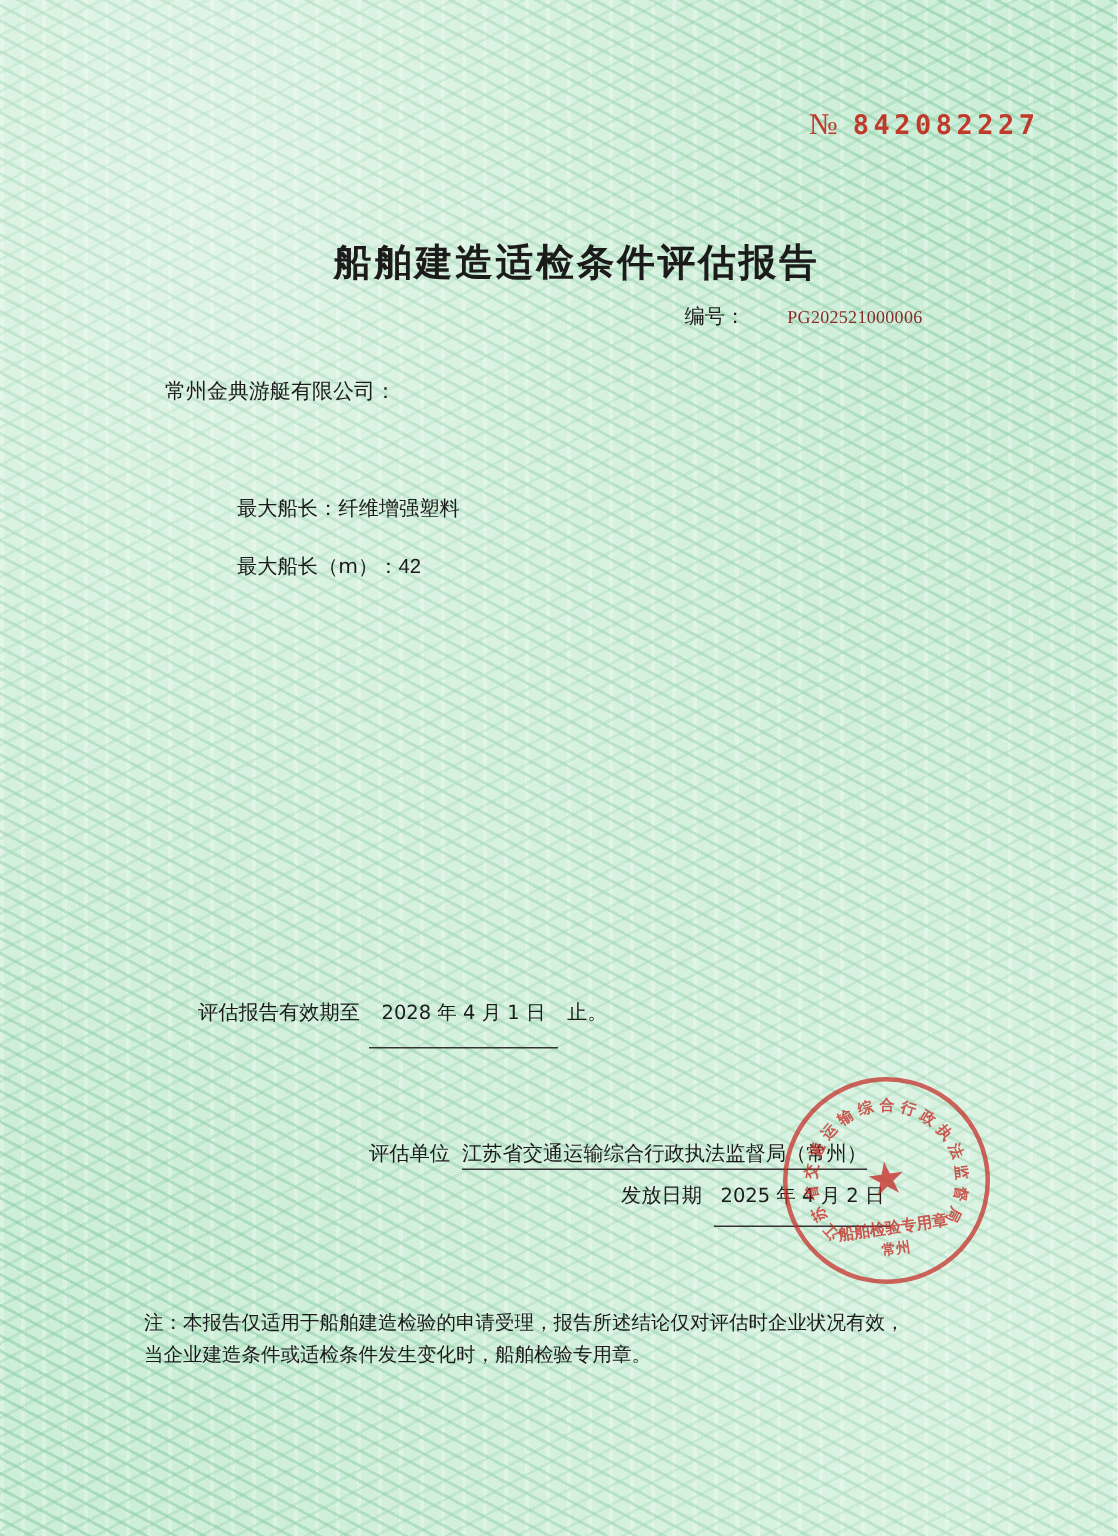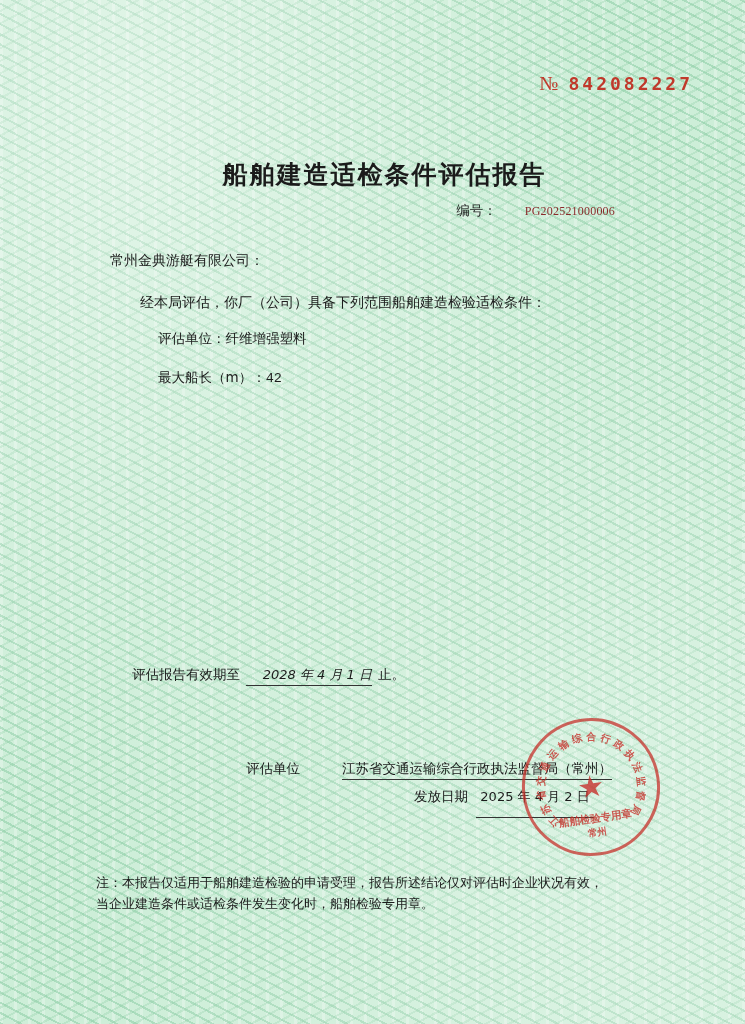--- a/index.html
+++ b/index.html
@@ -118,55 +118,54 @@
   .item {
     position: absolute;
     left: 158px;
     font-size: 13.5px;
     font-family: "DejaVu Sans", sans-serif;
     color: #1b1b1b;
   }
   .item-1 { top: 330px; }
   .item-2 { top: 369px; }
   .item .val {
-    font-family: Liberation Mono, monospace;
+    font-family: Liberation Sans, sans-serif;
   }
 
   
   .validity {
     position: absolute;
     top: 666px;
     left: 132px;
     font-size: 13.5px;
     font-family: "DejaVu Sans", sans-serif;
     color: #1b1b1b;
     display: flex;
     align-items: baseline;
   }
   .validity .blank {
     display: inline-block;
     min-width: 126px;
-    text-align: right;
+    text-align: center;
     border-bottom: 1px solid #333;
     margin: 0 6px;
     font-size: 13px;
-    padding-bottom: 1px;
-    font-style: italic;
+    padding-bottom: 14px;
   }
 
   
   .issuer-row {
     position: absolute;
     font-size: 13.5px;
     font-family: "DejaVu Sans", sans-serif;
     color: #1b1b1b;
     display: flex;
     align-items: baseline;
   }
-  .issuer-unit { top: 760px; left: 246px; gap: 34px; }
+  .issuer-unit { top: 760px; left: 246px; }
   .issue-date  { top: 788px; left: 414px; }
   .issuer-row .blank-long {
     display: inline-block;
     min-width: 268px;
     text-align: center;
     border-bottom: 1px solid #333;
     margin-left: 8px;
     padding-bottom: 1px;
     font-size: 13.5px;
   }
@@ -266,24 +265,23 @@
 
     <div class="doc-title">船舶建造适检条件评估报告</div>
 
     <div class="doc-number">
       <span class="label">编号：</span>
       <span class="value">PG202521000006</span>
     </div>
 
     <div class="addressee">常州金典游艇有限公司：</div>
 
-    <div class="para para-1">经本局评估，你厂（公司）具备下列范围船舶建造检验适检条件：</div>
 
     <div class="item item-1">
-      <span>评估单位：</span><span class="val">纤维增强塑料</span>
+      <span>最大船长：</span><span class="val">纤维增强塑料</span>
     </div>
 
     <div class="item item-2">
       <span>最大船长（m）：</span><span class="val">42</span>
     </div>
 
     <div class="validity">
       <span>评估报告有效期至</span>
       <span class="blank">2028 年 4 月 1 日</span>
       <span>止。</span>

